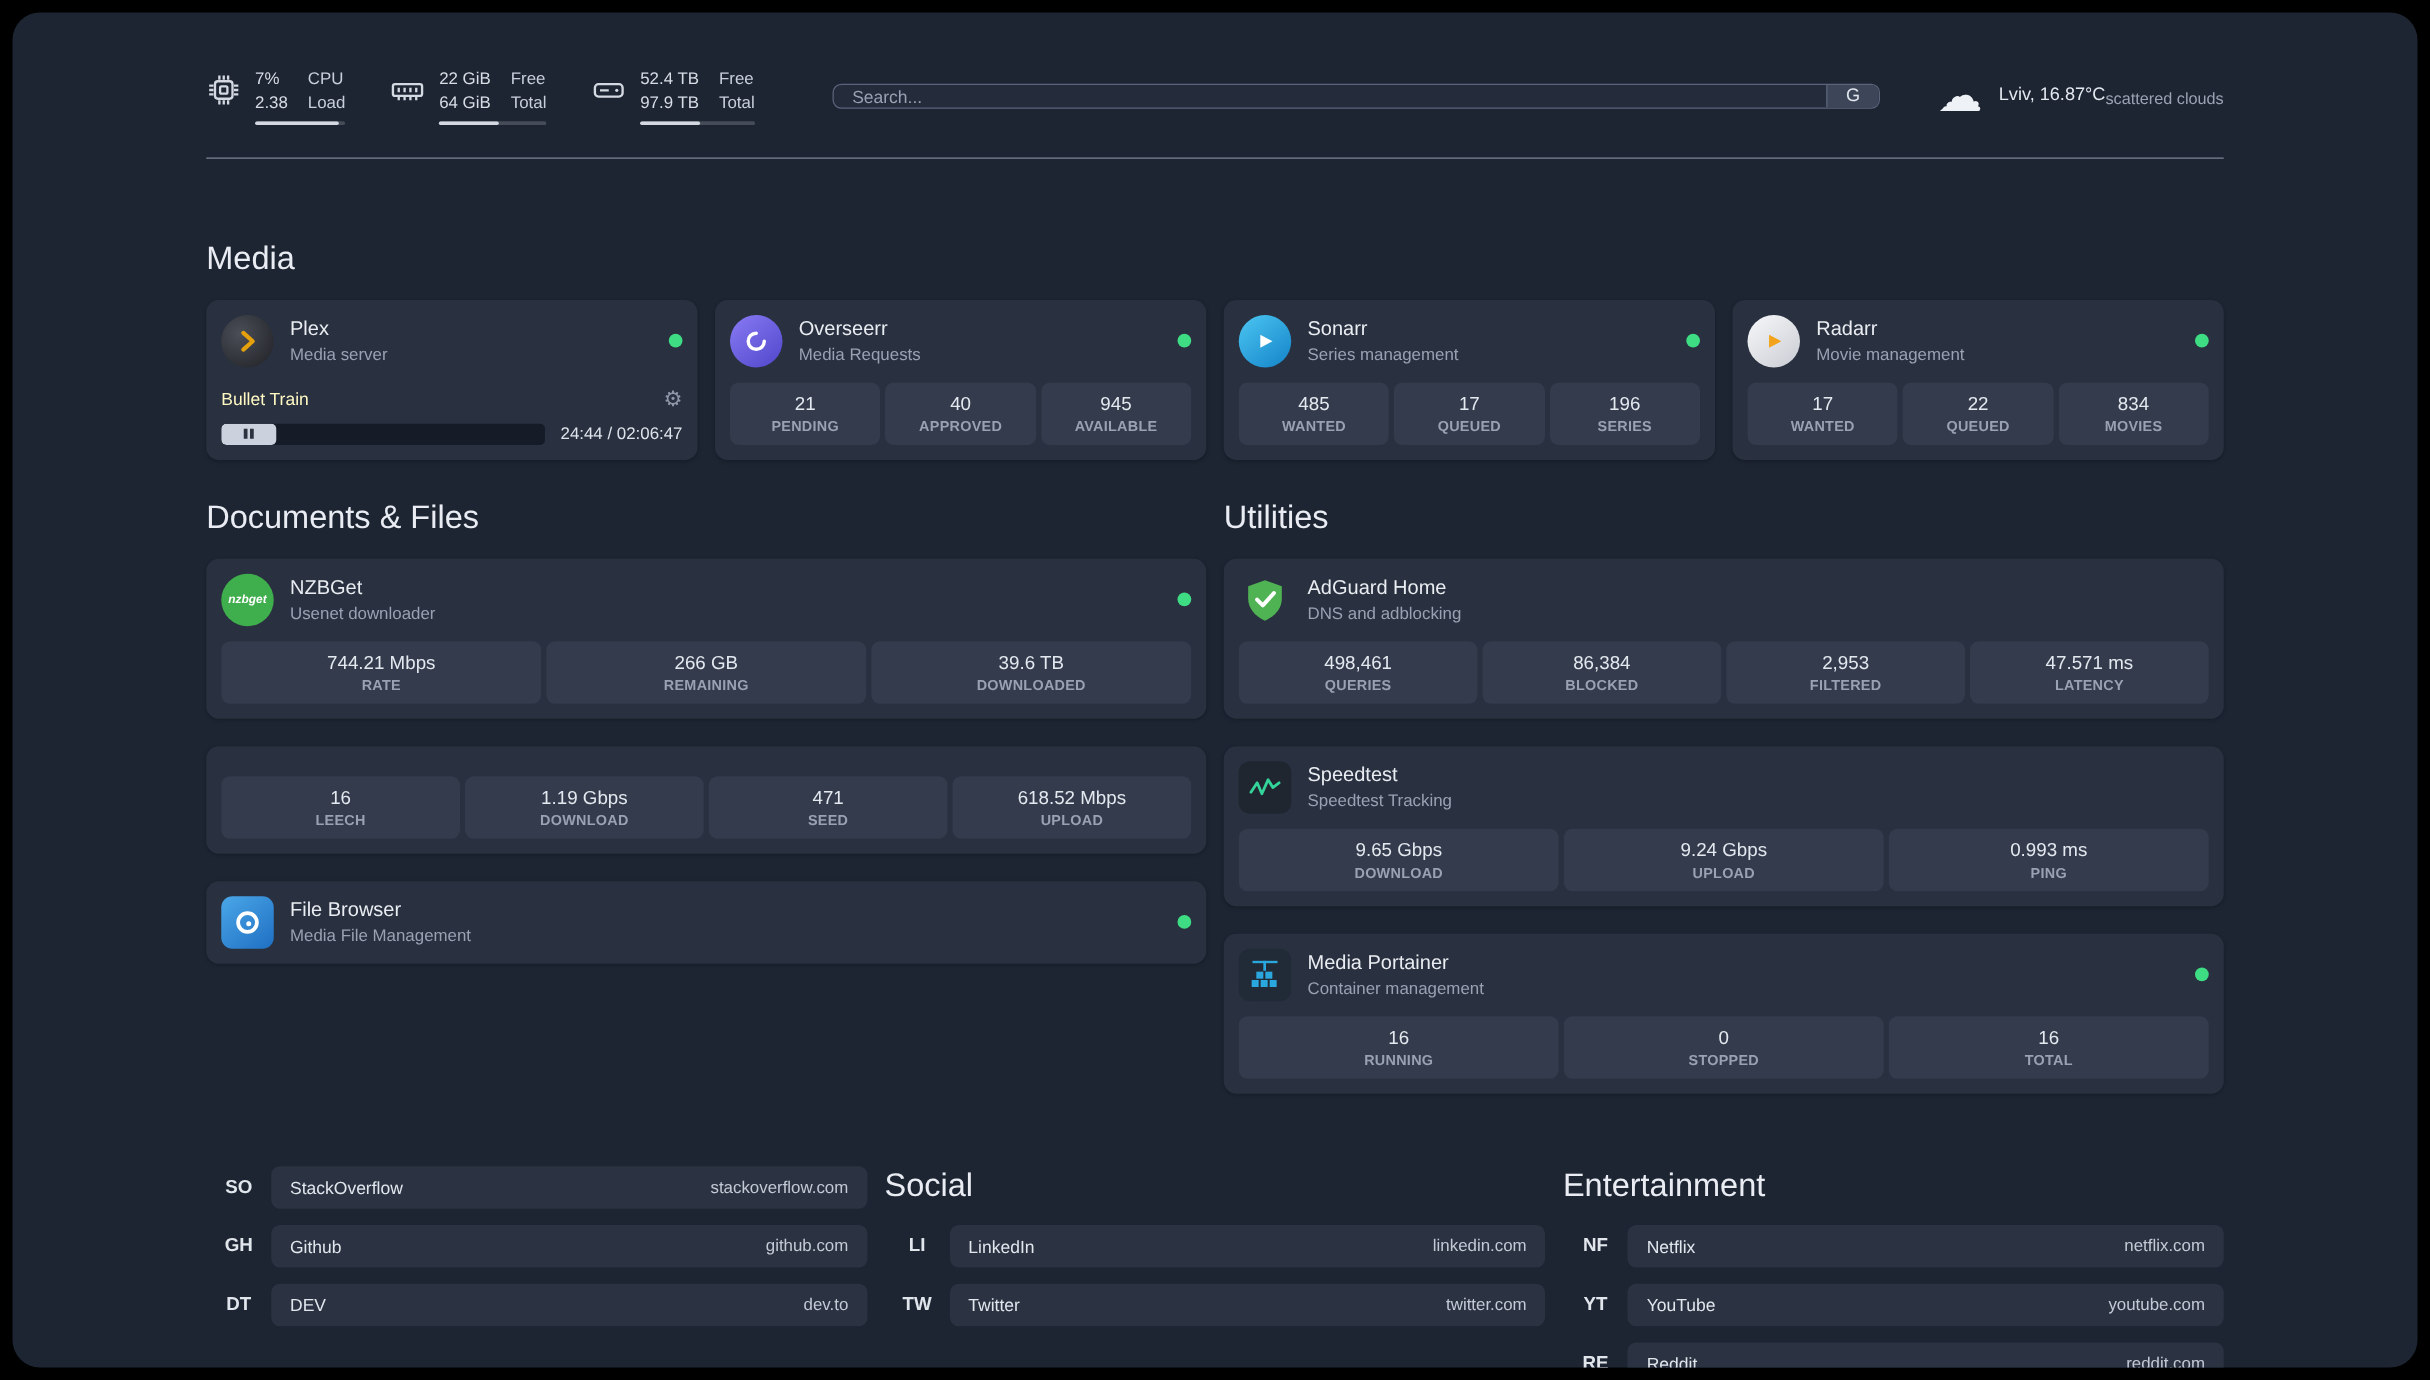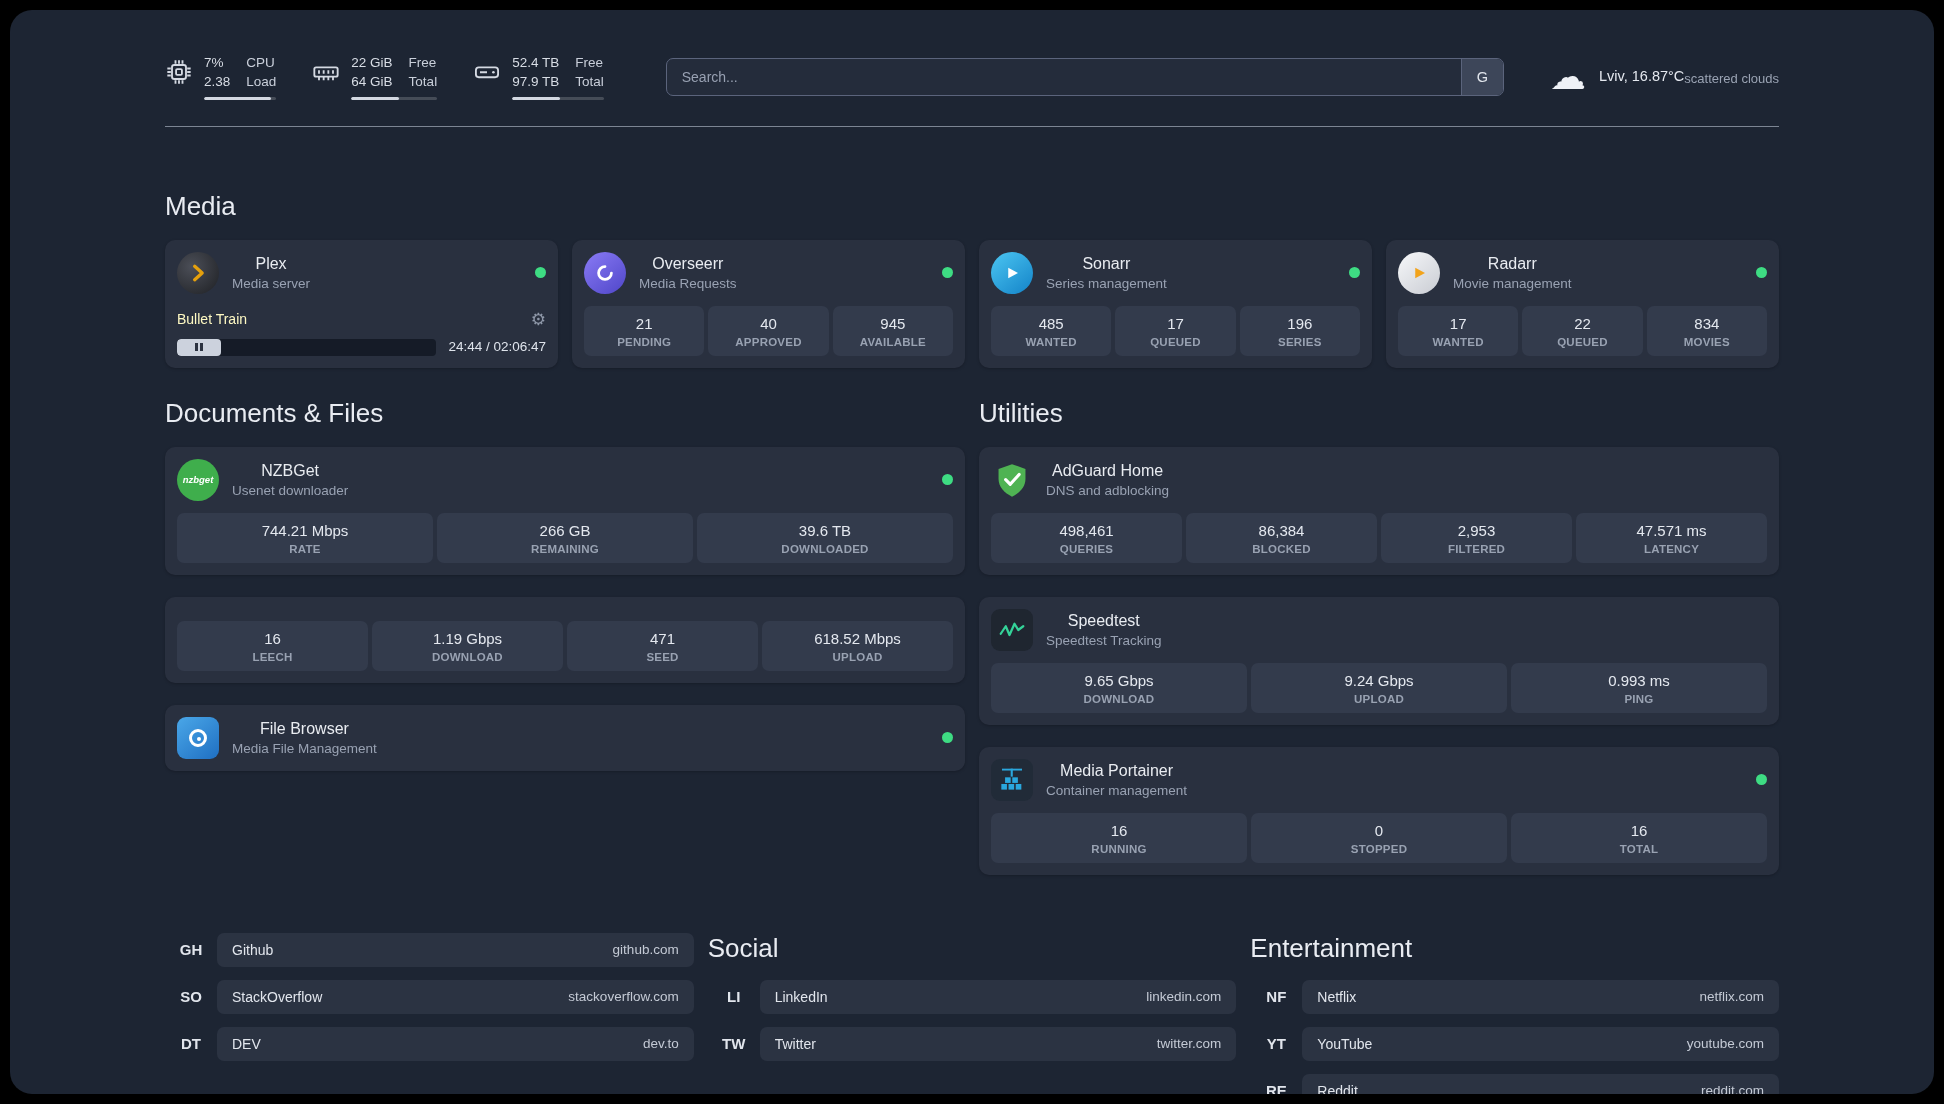--- a/index.html
+++ b/index.html
@@ -13,40 +13,40 @@
   .res-icon { color:#d4d9e2; margin-top:4px; }
   .res-body { display:flex; flex-direction:column; }
   .res-cols { display:flex; gap:16px; }
   .res-col { display:flex; flex-direction:column; font-size:13.5px; line-height:1.4; color:#d8dde5; }
   .res-col.lbl { color:#c9cfda; }
   .res-bar { height:3px; background:rgba(255,255,255,0.18); border-radius:2px; margin-top:5px; overflow:hidden; }
   .res-bar .fill { height:100%; background:#d3d8e1; border-radius:2px; }
   .bar-cpu { width:92%; } .bar-mem { width:56%; } .bar-dsk { width:52%; }
 
   .search { flex:1; display:flex; margin:0 46px 0 26px; }
-  .search-box { flex:1; display:flex; border:1px solid #5b647c; border-radius:7px; overflow:hidden; background:#242c3b; height:38px; }
+  .search-box { flex:1; display:flex; border:1px solid #5b647c; border-radius:7px; overflow:hidden; background:#242c3b; height:20px; }
   .search-box input { flex:1; background:transparent; border:0; outline:none; color:#cdd3de; font-size:14px; padding:0 15px; font-family:"Liberation Sans", sans-serif; }
   .search-box input::placeholder { color:#98a1b2; }
   .g-btn { width:42px; display:flex; align-items:center; justify-content:center; background:#3d4659; border-left:1px solid #5b647c; color:#e2e6ed; font-size:14.5px; cursor:pointer; }
 
   .weather { display:flex; align-items:center; gap:13px; }
   .cloud-icon { font-size:36px; line-height:1; color:#eef1f6; }
   .weather-text { display:flex; flex-direction:row; }
   .weather-loc { font-size:14.5px; color:#e4e8ef; }
   .weather-cond { font-size:13px; color:#9aa3b3; margin-top:3px; }
 
   .divider { border:0; border-top:1px solid rgba(175,184,200,0.65); margin-top:26px; }
 
   
   .section-title { font-size:26px; font-weight:500; color:#e9ecf2; }
   .media-title { margin:64px 0 18px; }
   .media-grid { display:grid; grid-template-columns:repeat(4,1fr); gap:14px; }
 
   .card { background:#29303f; border-radius:10px; padding:12px; box-shadow:0 1px 3px rgba(0,0,0,0.22); cursor:pointer; }
-  .svc-head { display:flex; align-items:center; gap:13px;text-align:center; }
+  .svc-head { display:flex; align-items:center; gap:13px; }
   .svc-icon { width:42px; height:42px; flex:none; display:flex; align-items:center; justify-content:center; border-radius:50%; }
   .svc-names { display:flex; flex-direction:column; }
   .svc-name { font-size:16px; font-weight:500; color:#e9ecf1; }
   .svc-desc { font-size:13.5px; color:#99a2b3; margin-top:3px; }
   .dot { width:11px; height:11px; border-radius:50%; background:#3edc83; margin-left:auto; flex:none; }
 
   .stats { display:flex; gap:4px; margin-top:12px; }
   .stat { flex:1; background:#333b4c; border-radius:7px; text-align:center; padding:9px 4px 8px; }
   .stat-value { font-size:15px; color:#e4e8ef; }
   .stat-label { font-size:11.5px; font-weight:700; color:#99a2b2; margin-top:4px; letter-spacing:0.02em; }
@@ -482,31 +482,31 @@
 
       </div>
     </div>
   </div>
 
   <div class="bookmarks">
 
     <div>
       <div class="bm-list">
         <div class="bm">
+          <span class="bm-abbr">SO</span>
+          <span class="bm-pill">
+            <span class="bm-name">StackOverflow</span>
+            <span class="bm-url">stackoverflow.com</span>
+          </span>
+        </div>
+        <div class="bm">
           <span class="bm-abbr">GH</span>
           <span class="bm-pill">
             <span class="bm-name">Github</span>
             <span class="bm-url">github.com</span>
-          </span>
-        </div>
-        <div class="bm">
-          <span class="bm-abbr">SO</span>
-          <span class="bm-pill">
-            <span class="bm-name">StackOverflow</span>
-            <span class="bm-url">stackoverflow.com</span>
           </span>
         </div>
         <div class="bm">
           <span class="bm-abbr">DT</span>
           <span class="bm-pill">
             <span class="bm-name">DEV</span>
             <span class="bm-url">dev.to</span>
           </span>
         </div>
       </div>

